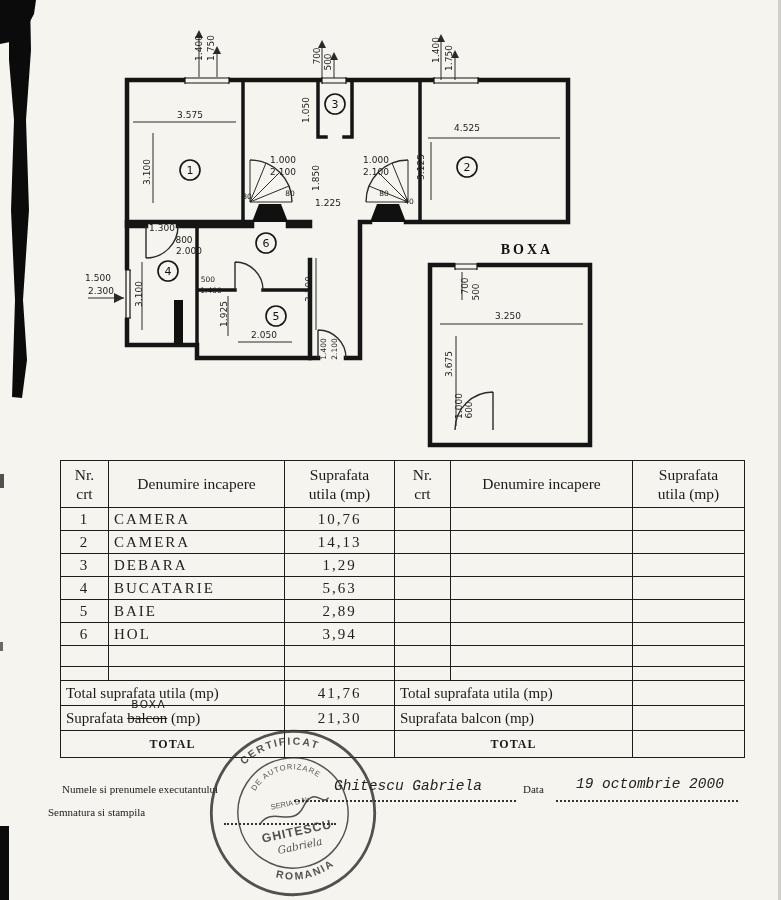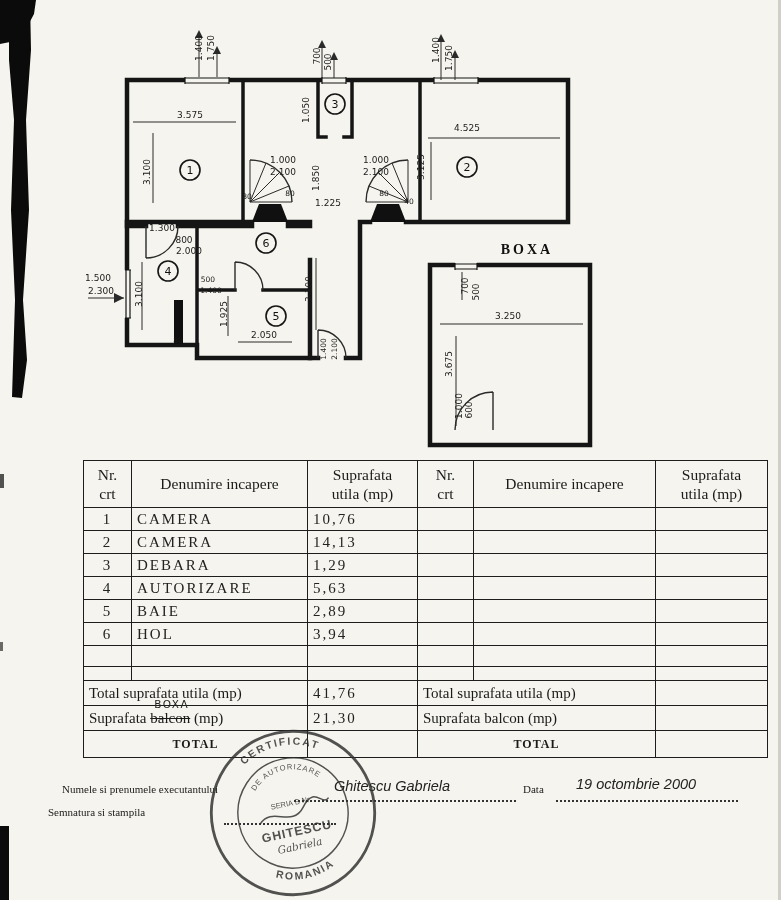--- a/index.html
+++ b/index.html
@@ -17,42 +17,42 @@
   .win{stroke:#151515;stroke-width:1.2;fill:none;}
   .winmask{fill:#f5f4ee;stroke:none;}
   .thresh{fill:#101010;stroke:none;}
   .dim{font-family:"DejaVu Sans",sans-serif;font-size:9px;fill:#1b1b1b;text-anchor:middle;}
   .dim-sm{font-family:"DejaVu Sans",sans-serif;font-size:7.5px;fill:#1b1b1b;text-anchor:middle;}
   .roomnum{font-family:"DejaVu Sans",sans-serif;font-size:11px;fill:#111;text-anchor:middle;}
   .roomcirc{fill:none;stroke:#151515;stroke-width:1.6;}
   .boxa{font-family:"Liberation Serif",serif;font-size:14px;letter-spacing:3px;fill:#111;text-anchor:middle;font-weight:bold;}
   .artifact{fill:#0b0b0b;stroke:none;}
   
-  .table-wrap{position:absolute;left:60px;top:460px;width:684px;margin-left:23px;}
+  .table-wrap{position:absolute;left:60px;top:460px;width:684px;}
   table.sheet{border-collapse:collapse;width:100%;table-layout:fixed;}
   table.sheet td{border:1.6px solid #1d1d1d;height:22px;padding:0 5px;
     font-family:"Liberation Serif",serif;font-size:15px;overflow:visible;}
   table.sheet tr.hdr td{height:46px;text-align:center;vertical-align:middle;
     white-space:pre-line;font-size:15.5px;line-height:1.25;}
   td.nr{text-align:center;}
   .hand-print{font-family:"DejaVu Sans",sans-serif;font-size:11.5px;letter-spacing:2px;color:#222;}
-  td.val{padding-left:26px;}
+  td.val{padding-left:26px;text-align:center;}
   tr.empty1 td{height:20px;} tr.empty2 td{height:13px;}
   tr.totals td{height:24px;}
   td.tlabel{padding-left:16px;font-size:15.5px;}
   td.tlabel-r{padding-left:32px;font-size:15.5px;}
   tr.grand td{height:26px;font-weight:bold;font-size:12px;letter-spacing:1px;}
   td.grand-c{text-align:center;}
   .struck{text-decoration:line-through;}
   .balcon-wrap{position:relative;display:inline-block;}
   .overwrite{position:absolute;top:-12px;left:4px;font-size:10.5px;letter-spacing:1.5px;}
   
   .f-label{position:absolute;font-size:11px;white-space:nowrap;}
   .dotline{position:absolute;height:1px;border-bottom:2px dotted #333;}
-  .hand-cursive{position:absolute;font-family:Liberation Sans, sans-serif;font-style:italic;
+  .hand-cursive{position:absolute;font-family:Liberation Mono, monospace;font-style:italic;
     font-size:14.5px;color:#222;white-space:nowrap;}
   
   .stamp-svg{position:absolute;left:198px;top:718px;opacity:0.82;}
   .stamp-ink{stroke:#2e2e2e;fill:none;}
   .stamp-ring{font-family:"Liberation Sans",sans-serif;font-size:11px;font-weight:bold;
     letter-spacing:2px;fill:#2e2e2e;}
   .stamp-ring2{font-family:"Liberation Sans",sans-serif;font-size:8px;letter-spacing:1px;fill:#2e2e2e;}
   .stamp-small{font-family:"Liberation Sans",sans-serif;font-size:8px;fill:#2e2e2e;text-anchor:middle;}
   .stamp-name{font-family:"Liberation Sans",sans-serif;font-size:13px;font-weight:bold;
     letter-spacing:1px;fill:#2e2e2e;text-anchor:middle;}
@@ -245,21 +245,21 @@
       <tr>
         <td class="nr hand-print">3</td>
         <td class="hand-print">DEBARA</td>
         <td class="val hand-print">1,29</td>
         <td></td>
             <td></td>
             <td></td>
       </tr>
       <tr>
         <td class="nr hand-print">4</td>
-        <td class="hand-print">AUTORIZARE</td>
+        <td class="hand-print">BUCATARIE</td>
         <td class="val hand-print">5,63</td>
         <td></td>
             <td></td>
             <td></td>
       </tr>
       <tr>
         <td class="nr hand-print">5</td>
         <td class="hand-print">BAIE</td>
         <td class="val hand-print">2,89</td>
         <td></td>

